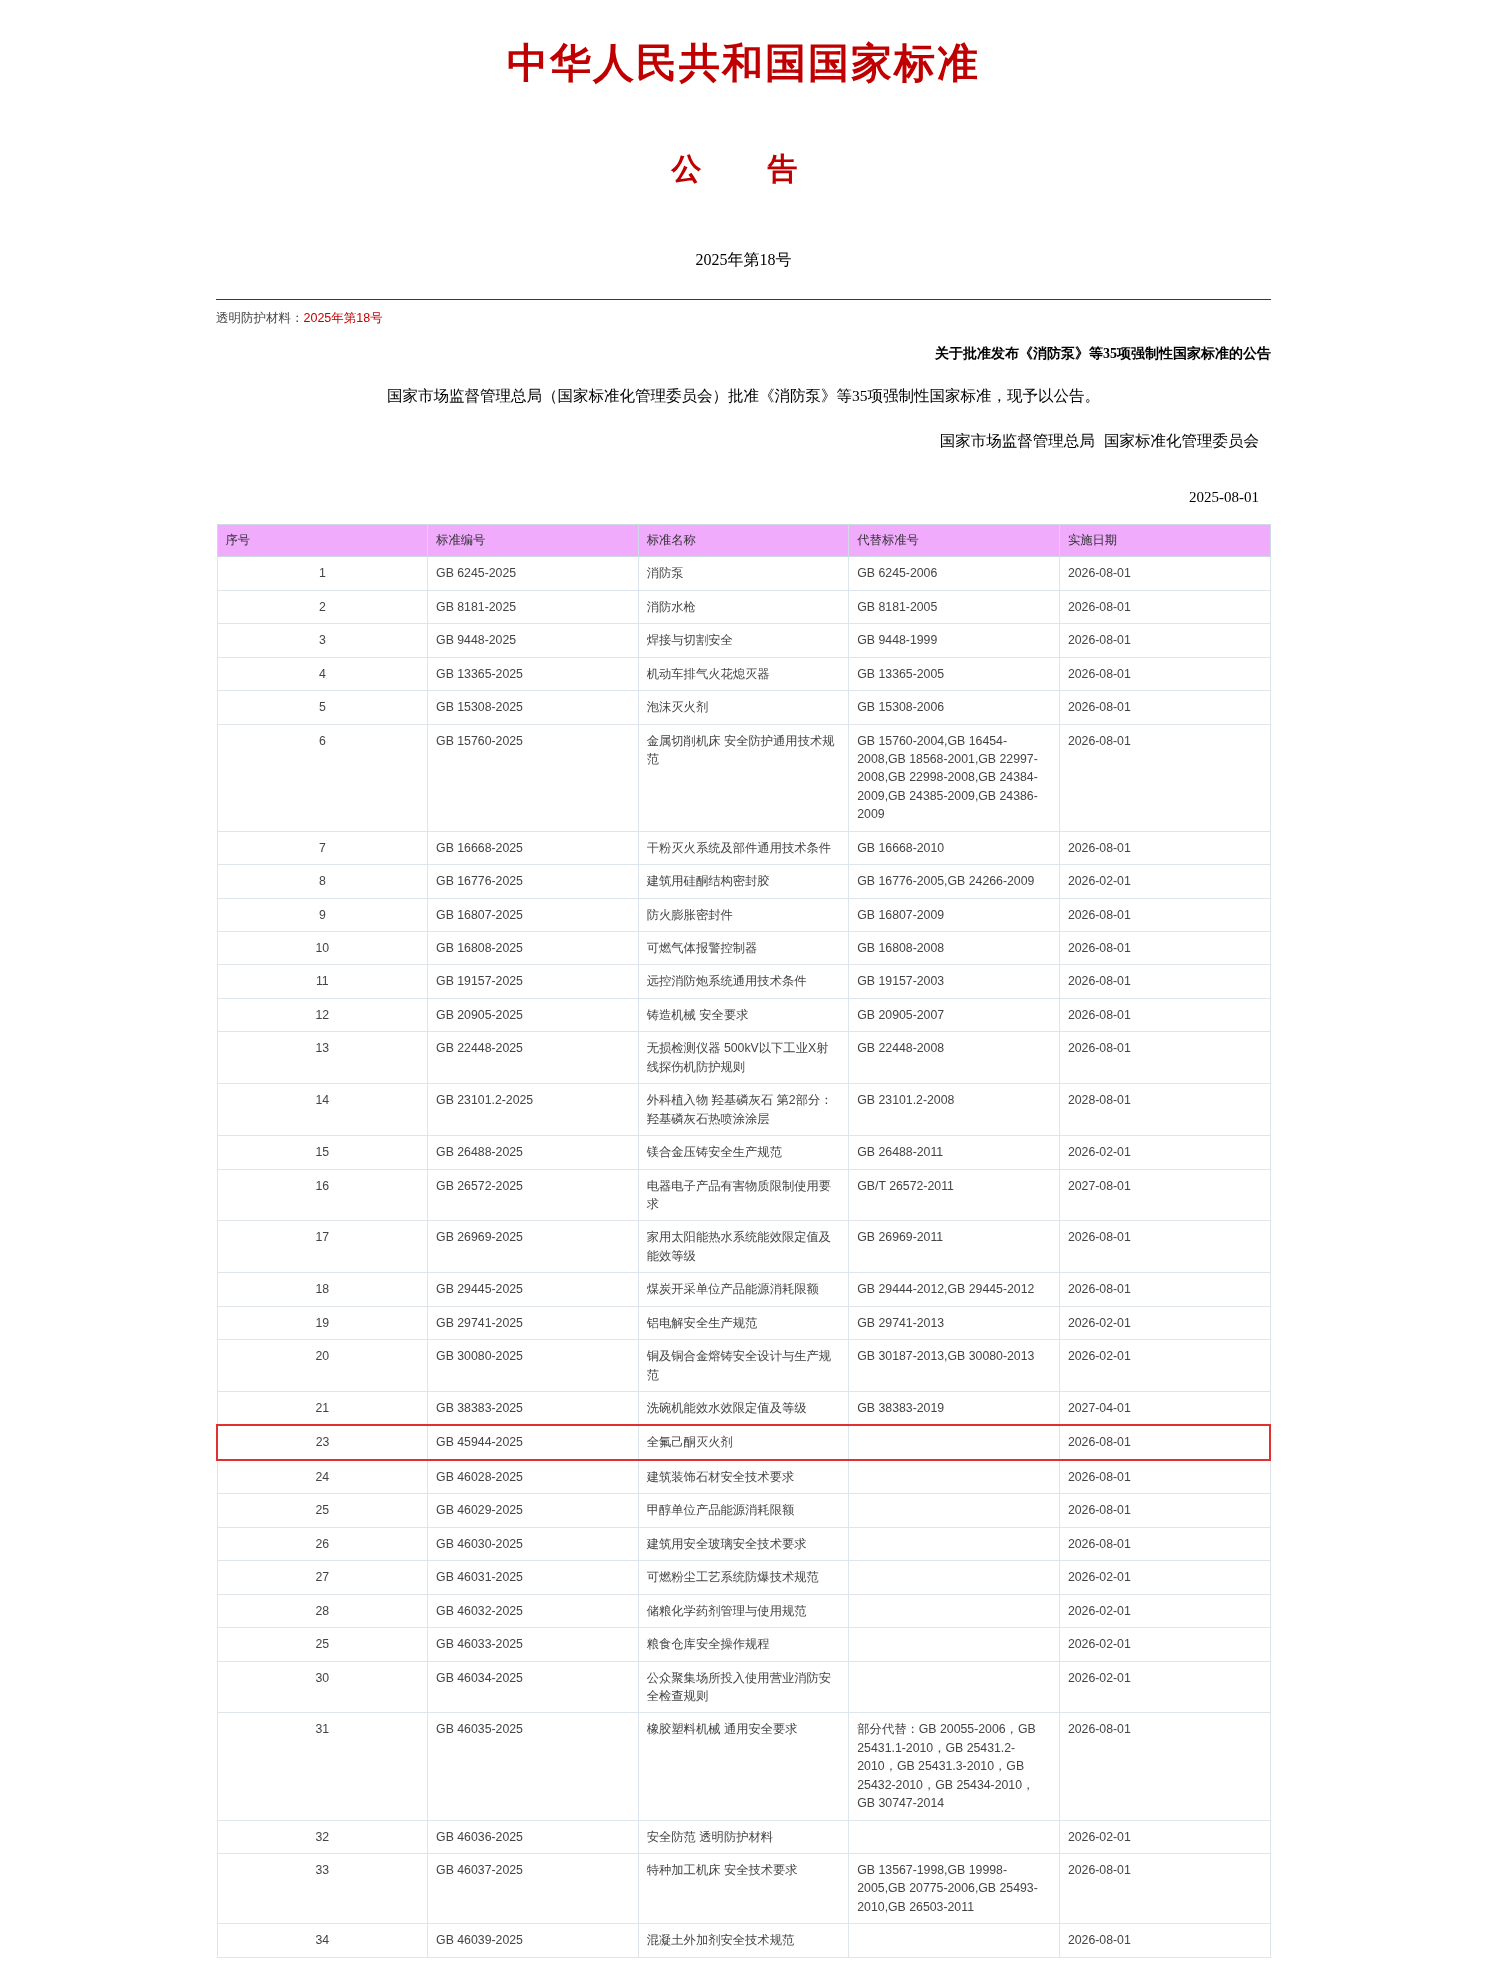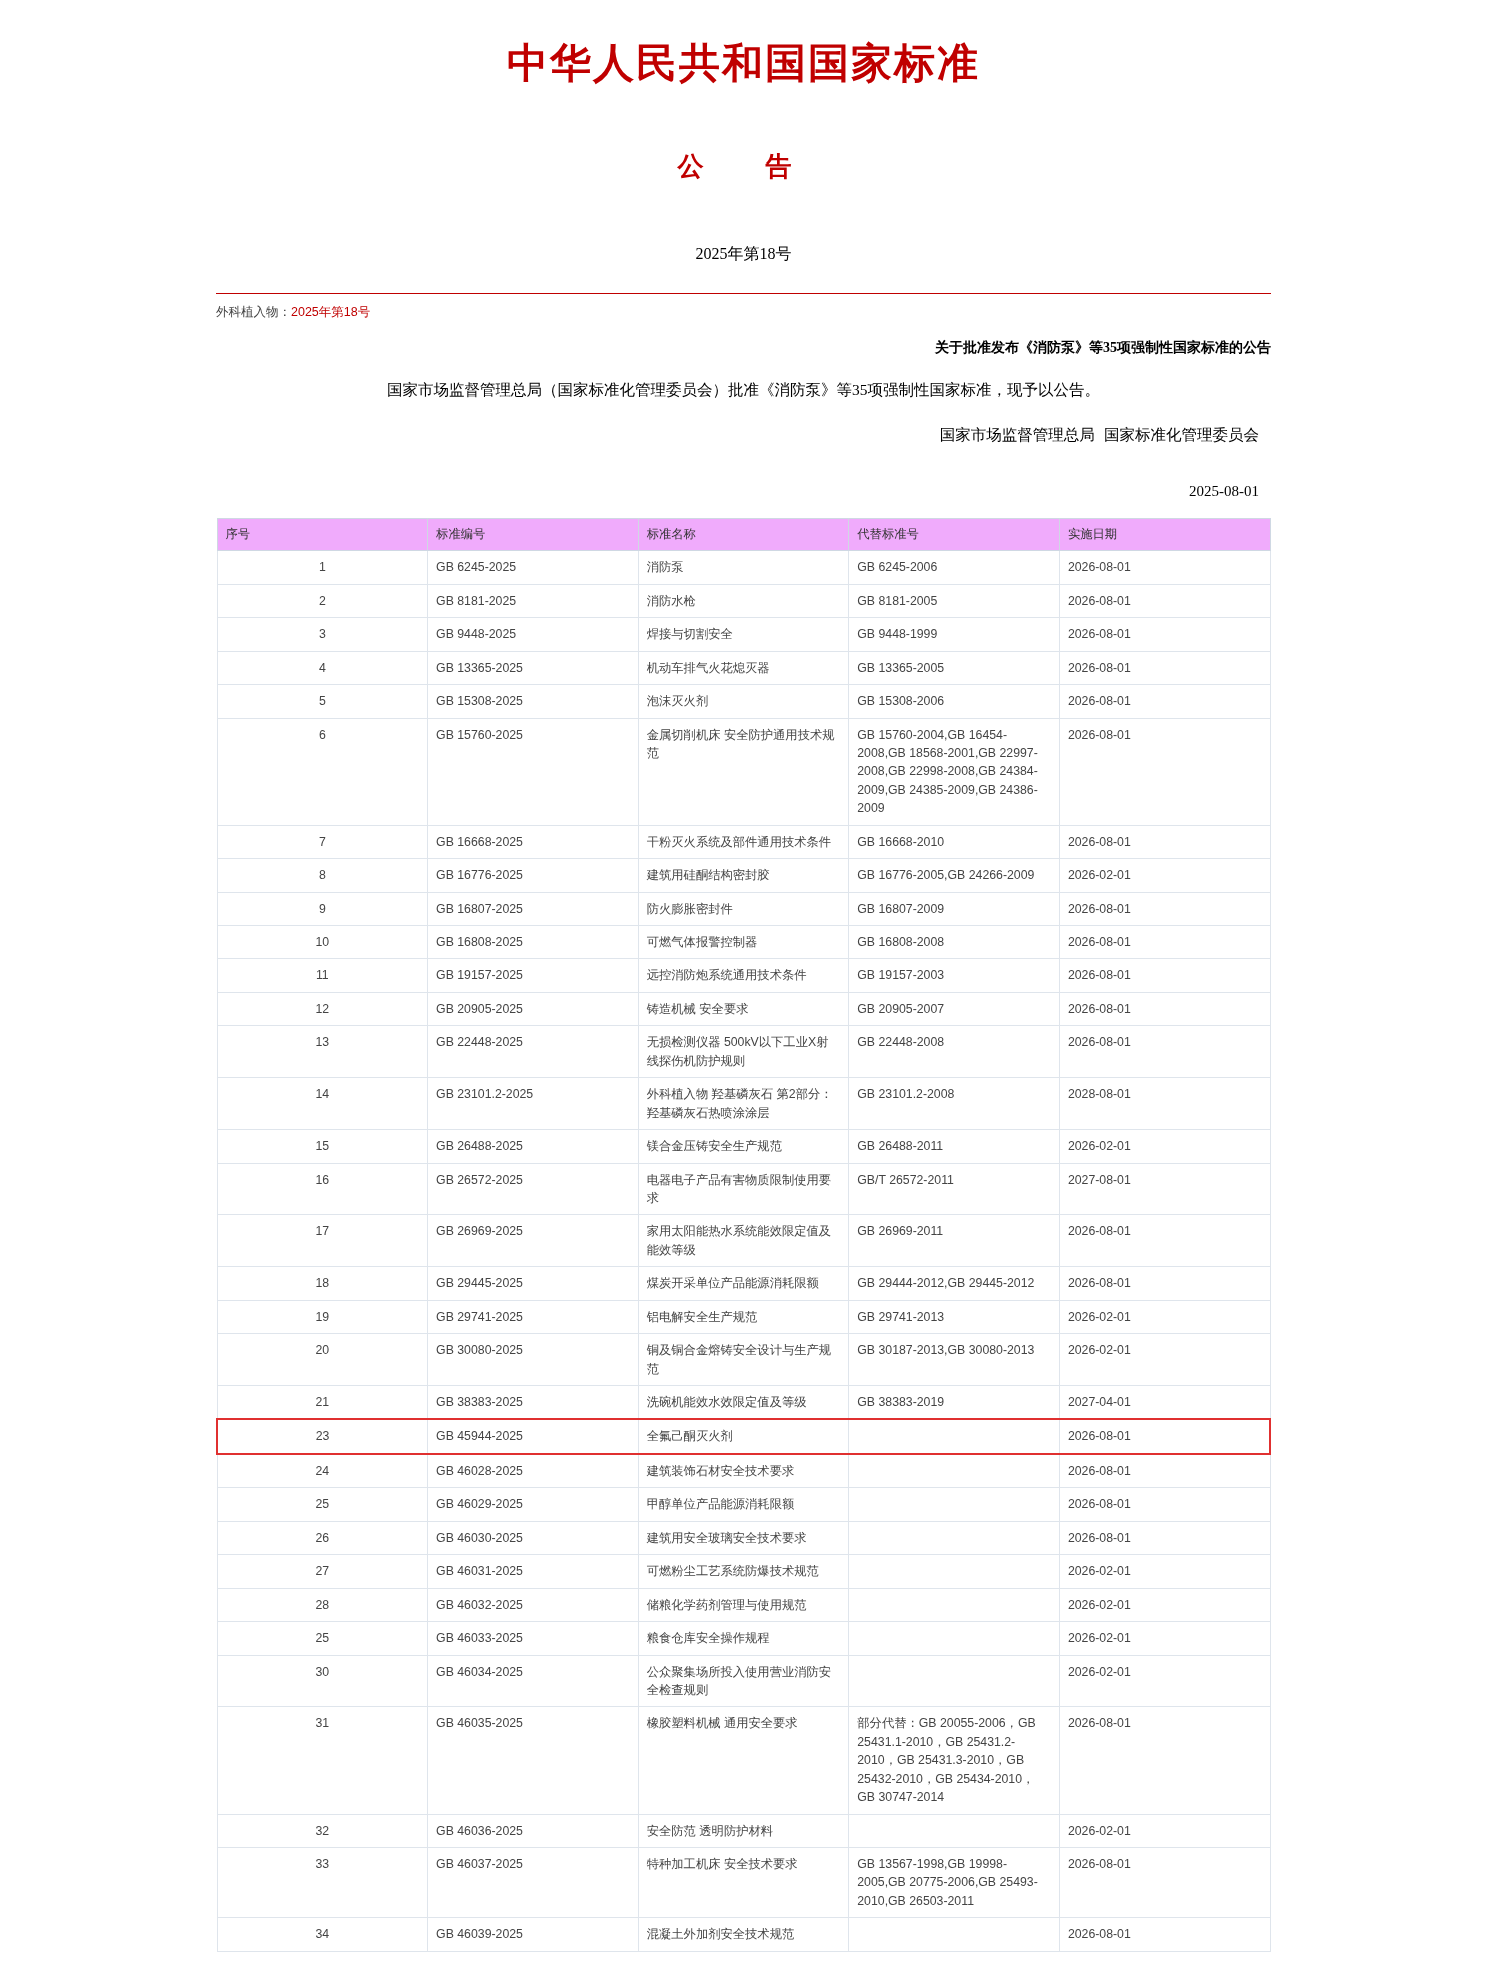--- a/index.html
+++ b/index.html
@@ -29,21 +29,21 @@
     font-size: 41px;
     letter-spacing: 2px;
     margin-top: 18px;
     margin-bottom: 0;
   }
   .sub-title {
     text-align: center;
     color: #c00000;
     font-family: "Liberation Serif", serif;
     font-weight: bold;
-    font-size: 26px;
+    font-size: 30px;
     letter-spacing: 18px;
     margin-top: 58px;
     margin-bottom: 0;
   }
   .issue-no {
     text-align: center;
     font-family: "Liberation Serif", serif;
     font-size: 16px;
     color: #000;
     margin-top: 60px;
@@ -146,21 +146,21 @@
 
   <div class="main-title">中华人民共和国国家标准</div>
 
   <div class="sub-title">公　告</div>
 
   <div class="issue-no">2025年第18号</div>
 
   <div class="hr-red"></div>
 
   <div class="attachment">
-    <span>外科植入物：</span><a href="#">2025年第18号</a>
+    <span>透明防护材料：</span><a href="#">2025年第18号</a>
   </div>
 
   <div class="doc-title">关于批准发布《消防泵》等35项强制性国家标准的公告</div>
 
   <div class="doc-body">国家市场监督管理总局（国家标准化管理委员会）批准《消防泵》等35项强制性国家标准，现予以公告。</div>
 
   <div class="signature">国家市场监督管理总局 国家标准化管理委员会</div>
 
   <div class="date-line">2025-08-01</div>
 

